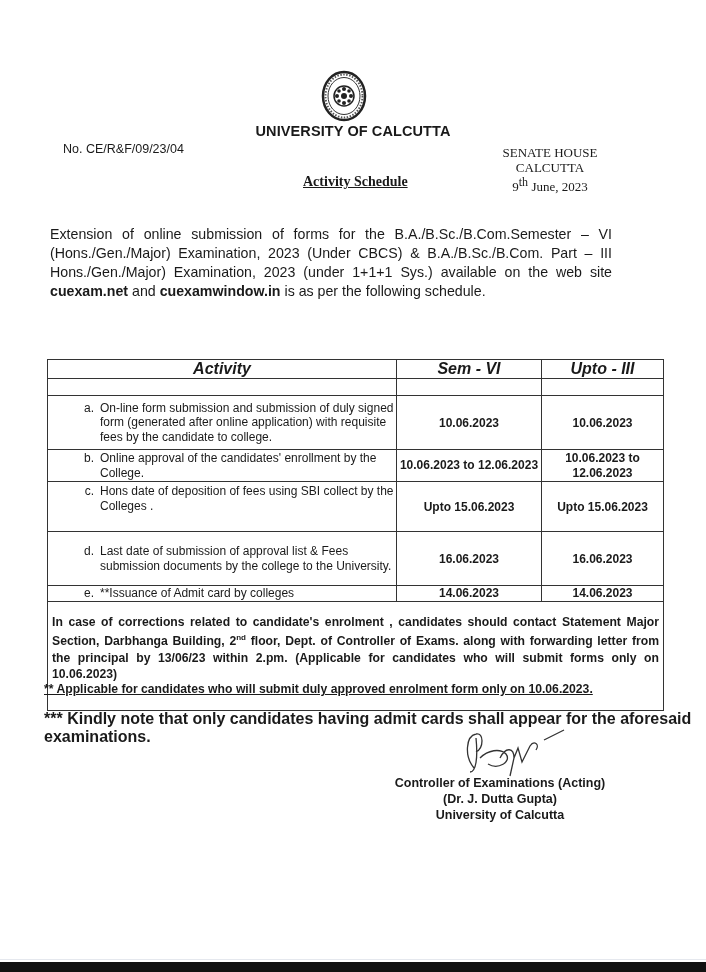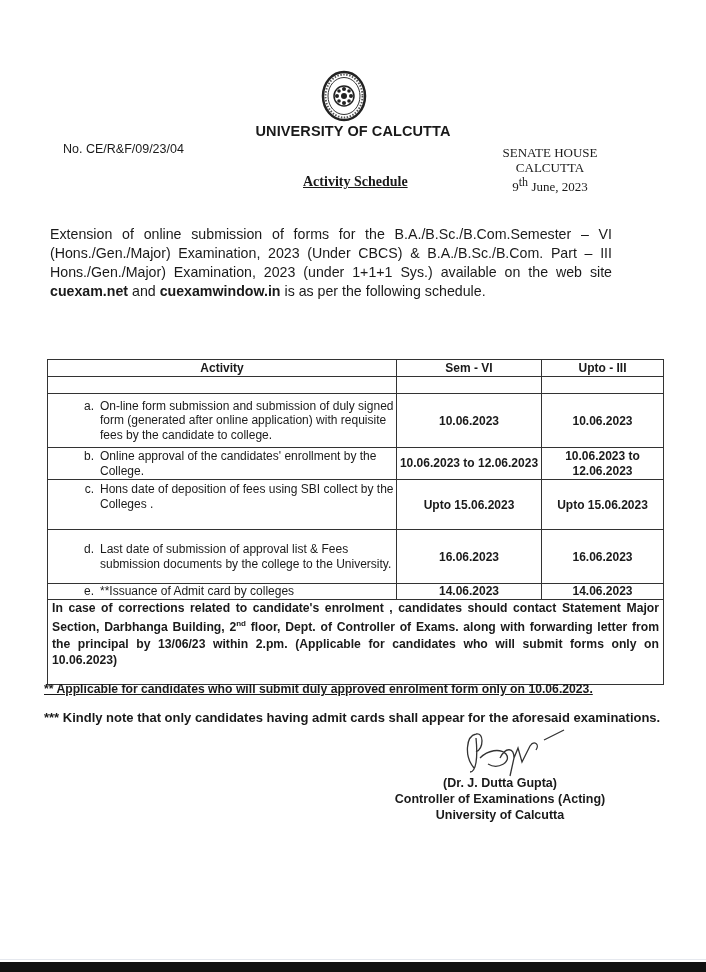--- a/index.html
+++ b/index.html
@@ -11,29 +11,29 @@
   .logo { left: 321px; top: 70px; width: 46px; height: 52px; }
   .univ { left: 0; width: 706px; top: 123px; text-align: center; font-weight: bold; font-size: 14.5px; letter-spacing: 0.1px; }
   .refno { left: 51px; top: 142px; font-size: 12.5px; margin-left: 12px; }
   .senate { left: 470px; top: 145px; width: 160px; text-align: center; font-family: "Liberation Serif", serif; font-size: 13px; line-height: 15px; }
   .senate sup { font-size: 12px; }
   .actsched { left: 303px; top: 174px; font-family: "Liberation Serif", serif; font-weight: bold; font-size: 14px; text-decoration: underline; }
   .intro { left: 50px; top: 225px; width: 562px; font-size: 14.2px; line-height: 19px; text-align: justify; text-align-last: left; }
   .intro b { font-weight: bold; }
   table.sched { position: absolute; left: 47px; top: 359px; width: 617px; border-collapse: collapse; font-size: 12px; }
   table.sched td, table.sched th { border: 1px solid #333; padding: 0; vertical-align: middle; }
-  table.sched th { font-weight: bold; height: 16px; font-size: 12px; }
+  table.sched th { font-weight: bold; height: 16px; font-size: 16px; font-style: italic; }
   .act { width: 340px; padding-left: 8px !important; }
   .sem { width: 144px; text-align: center; font-weight: bold; }
   .part { text-align: center; font-weight: bold; }
   .item { display: flex; line-height: 14.5px; }
   .item .lbl { width: 22px; text-align: right; padding-right: 6px; flex: none; padding-left: 16px; }
-  .note-cell { font-weight: bold; font-size: 12.2px; line-height: 16.5px; padding: 0 4px !important; text-align: justify; text-align-last: left; vertical-align: top !important; height: 84px; margin-top: 40px; }
+  .note-cell { font-weight: bold; font-size: 12.2px; line-height: 16.5px; padding: 12px 4px !important; text-align: justify; text-align-last: left; vertical-align: top !important; height: 84px; margin-top: 40px; }
   .fn1 { left: 44px; top: 682px; font-weight: bold; font-size: 12.2px; text-decoration: underline; }
-  .fn2 { left: 44px; top: 710px; font-weight: bold; font-size: 13px; }
+  .fn2 { left: 44px; top: 710px; font-weight: bold; font-size: 16px; }
   .sig { left: 440px; top: 728px; width: 160px; height: 52px; }
   .signame { left: 380px; top: 775px; width: 240px; text-align: center; font-weight: bold; font-size: 12.5px; line-height: 16px; }
   .bottombar { left: 0; top: 962px; width: 706px; height: 10px; background: #111; }
   .bottomline { left: 0; top: 959px; width: 706px; height: 1px; background: #e5e8ee; }
 </style>
 </head>
 <body>
 
 <svg class="abs logo" viewBox="0 0 46 52">
   <ellipse cx="23" cy="26" rx="21" ry="24" fill="none" stroke="#222" stroke-width="2.5"></ellipse>
@@ -134,19 +134,19 @@
 </tbody>
   </table>
 
 <div class="abs fn1">** Applicable for candidates who will submit duly approved enrolment form only on 10.06.2023.</div>
 <div class="abs fn2">*** Kindly note that only candidates having admit cards shall appear for the aforesaid examinations.</div>
 
 <svg class="abs sig" viewBox="0 0 160 52">
   <path d="M34 40 C 24 28, 26 8, 36 6 C 44 4, 44 20, 36 24 M36 10 C 38 30, 36 44, 30 44 M40 30 C 48 22, 60 20, 66 26 C 72 34, 58 42, 48 36 M60 30 C 66 18, 74 20, 74 30 L 70 48 M74 30 L 78 20 L 82 34 L 90 18 C 94 12, 100 16, 96 22 M104 12 L 124 2" fill="none" stroke="#333" stroke-width="1.3"></path>
 </svg>
 <div class="abs signame">
+  <div>Controller of Examinations (Acting)</div>
   <div>(Dr. J. Dutta Gupta)</div>
-  <div>Controller of Examinations (Acting)</div>
   <div>University of Calcutta</div>
 </div>
 
 <div class="abs bottomline"></div>
 <div class="abs bottombar"></div>
 
 </body></html>

